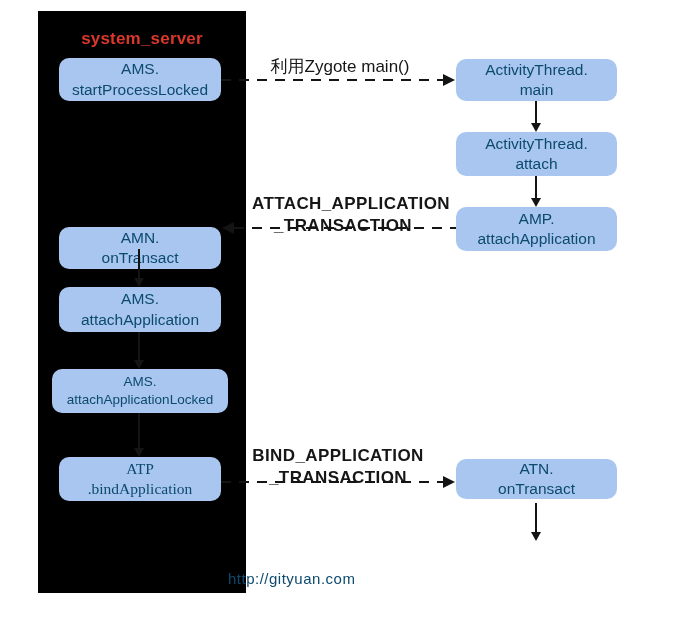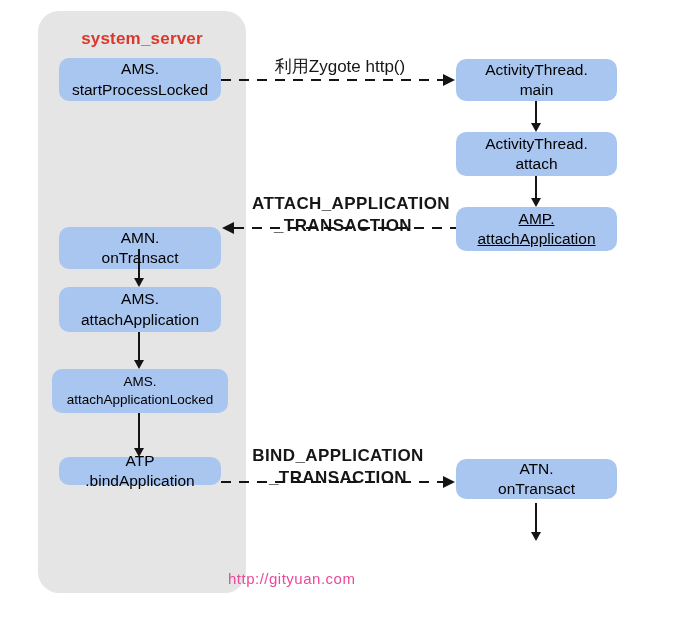--- a/index.html
+++ b/index.html
@@ -1,77 +1,77 @@
 <!DOCTYPE html>
 <html><head>
 <meta charset="utf-8">
 <style>
   html,body{margin:0;padding:0;background:#ffffff;}
   .canvas{
     position:relative;width:691px;height:619px;background:#ffffff;
     font-family:"Liberation Sans",sans-serif;overflow:hidden;
   }
-  .lane{position:absolute;top:11px;height:582px;background:#e5e5e5;border-radius:21px;}
+  .lane{position:absolute;top:11px;height:582px;background:#000000;}
   .lane-left{left:38px;width:208px;}
   .lane-right{left:433px;width:210px;}
   .lane-title{
     position:absolute;top:18px;left:0;width:100%;text-align:center;
     color:#d9382b;font-weight:bold;font-size:17px;letter-spacing:.2px;
   }
   .node{
     position:absolute;background:#a9c6f0;border-radius:10px;
     display:flex;align-items:center;justify-content:center;text-align:center;
-    color:#000000;font-size:15.5px;line-height:1.32;white-space:pre-line;
+    color:#0c4a6e;font-size:15.5px;line-height:1.32;white-space:pre-line;
   }
   .node.small{font-size:13.5px;}
   .dash-line{
     position:absolute;height:2px;
     background:repeating-linear-gradient(to right,#141414 0 10px,transparent 10px 18px);
   }
   .head{position:absolute;width:0;height:0;}
   .head-right{border-left:12px solid #141414;border-top:6px solid transparent;border-bottom:6px solid transparent;}
   .head-left{border-right:12px solid #141414;border-top:6px solid transparent;border-bottom:6px solid transparent;}
   .vline{position:absolute;width:2px;background:#141414;}
   .head-down{border-top:9px solid #141414;border-left:5px solid transparent;border-right:5px solid transparent;}
   .arrow-label{position:absolute;text-align:center;color:#161616;}
   .label-cn{font-size:17px;}
   .label-tx{font-size:17px;font-weight:bold;letter-spacing:.4px;white-space:pre-line;line-height:1.3;}
-  .watermark{position:absolute;color:#ec4899;font-size:15px;letter-spacing:.5px;}
+  .watermark{position:absolute;color:#0c4a6e;font-size:15px;letter-spacing:.5px;}
 </style>
 </head>
 <body>
 
 <div class="canvas">
 
   <div class="lane lane-left">
     <div class="lane-title">system_server</div>
   </div>
 
   <div class="node" style="left:59px;top:58px;width:162px;height:43px;">AMS.
 startProcessLocked</div>
   <div class="node" style="left:59px;top:207px;width:162px;height:42px;margin-top:20px;">AMN.
 onTransact</div>
   <div class="node" style="left:59px;top:287px;width:162px;height:45px;">AMS.
 attachApplication</div>
   <div class="node small" style="left:52px;top:369px;width:176px;height:44px;">AMS.
 attachApplicationLocked</div>
-  <div class="node" style="left:59px;top:457px;width:162px;height:28px;">ATP
+  <div class="node" style="left:59px;top:457px;width:162px;height:44px;font-family:Liberation Serif, serif;">ATP
 .bindApplication</div>
 
   <div class="node" style="left:456px;top:59px;width:161px;height:42px;">ActivityThread.
 main</div>
   <div class="node" style="left:456px;top:132px;width:161px;height:44px;">ActivityThread.
 attach</div>
-  <div class="node" style="left:456px;top:207px;width:161px;height:44px;text-decoration:underline;">AMP.
+  <div class="node" style="left:456px;top:207px;width:161px;height:44px;">AMP.
 attachApplication</div>
   <div class="node" style="left:456px;top:459px;width:161px;height:40px;">ATN.
 onTransact</div>
 
   <div>
-    <div class="arrow-label label-cn" style="left:245px;top:55px;width:190px;">利用Zygote http()</div>
+    <div class="arrow-label label-cn" style="left:245px;top:55px;width:190px;">利用Zygote main()</div>
     <div class="dash-line" style="left:221px;top:79px;width:224px;"></div>
     <div class="head head-right" style="left:443px;top:74px;"></div>
   </div>
 
   <div>
     <div class="arrow-label label-tx" style="left:252px;top:193px;width:182px;">ATTACH_APPLICATION
 _TRANSACTION</div>
     <div class="dash-line" style="left:234px;top:227px;width:222px;"></div>
     <div class="head head-left" style="left:222px;top:222px;"></div>
   </div>

